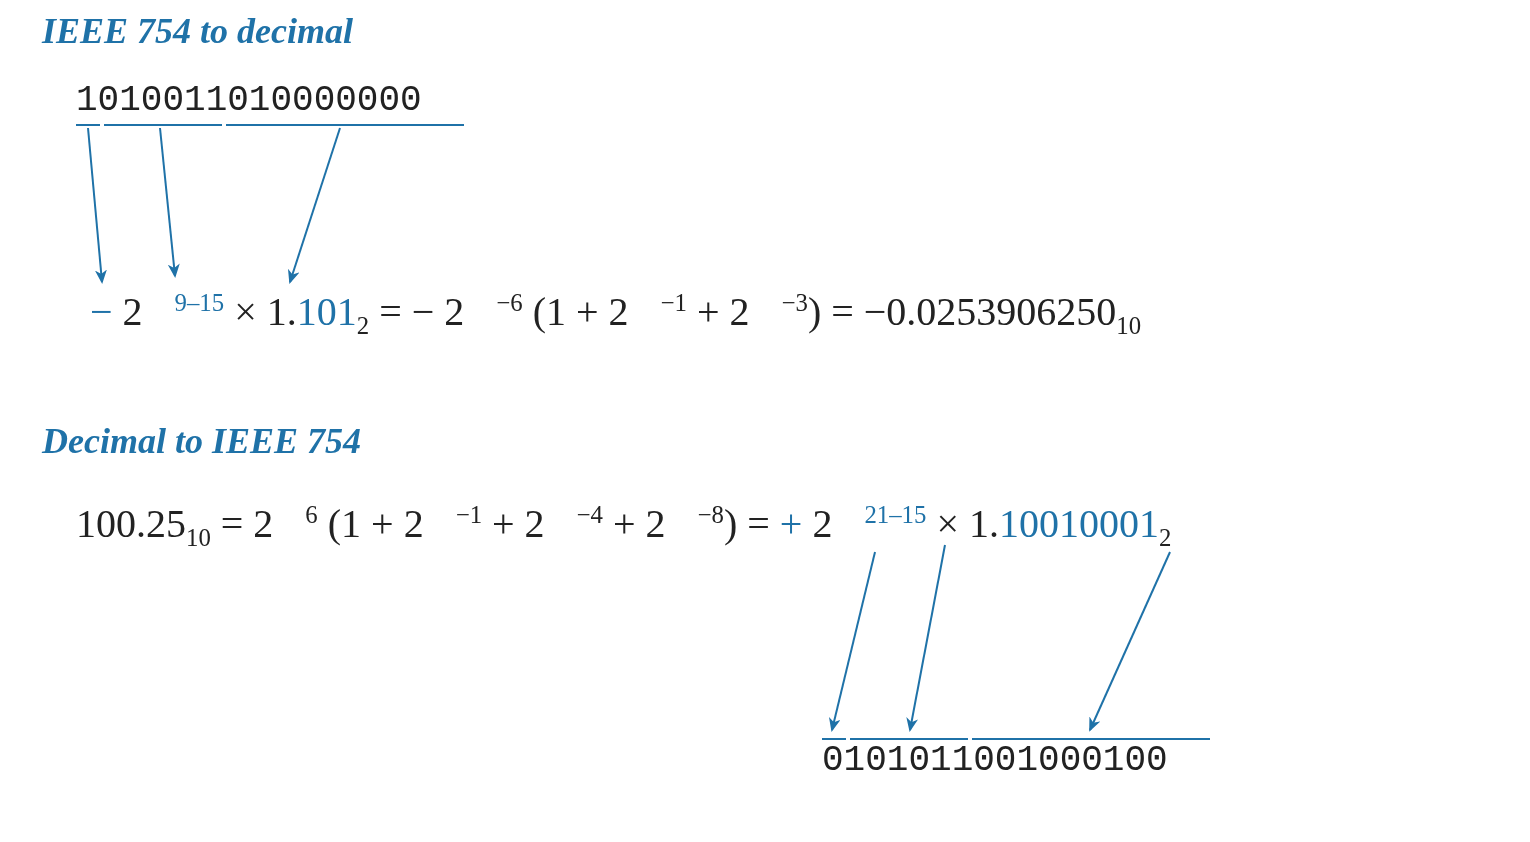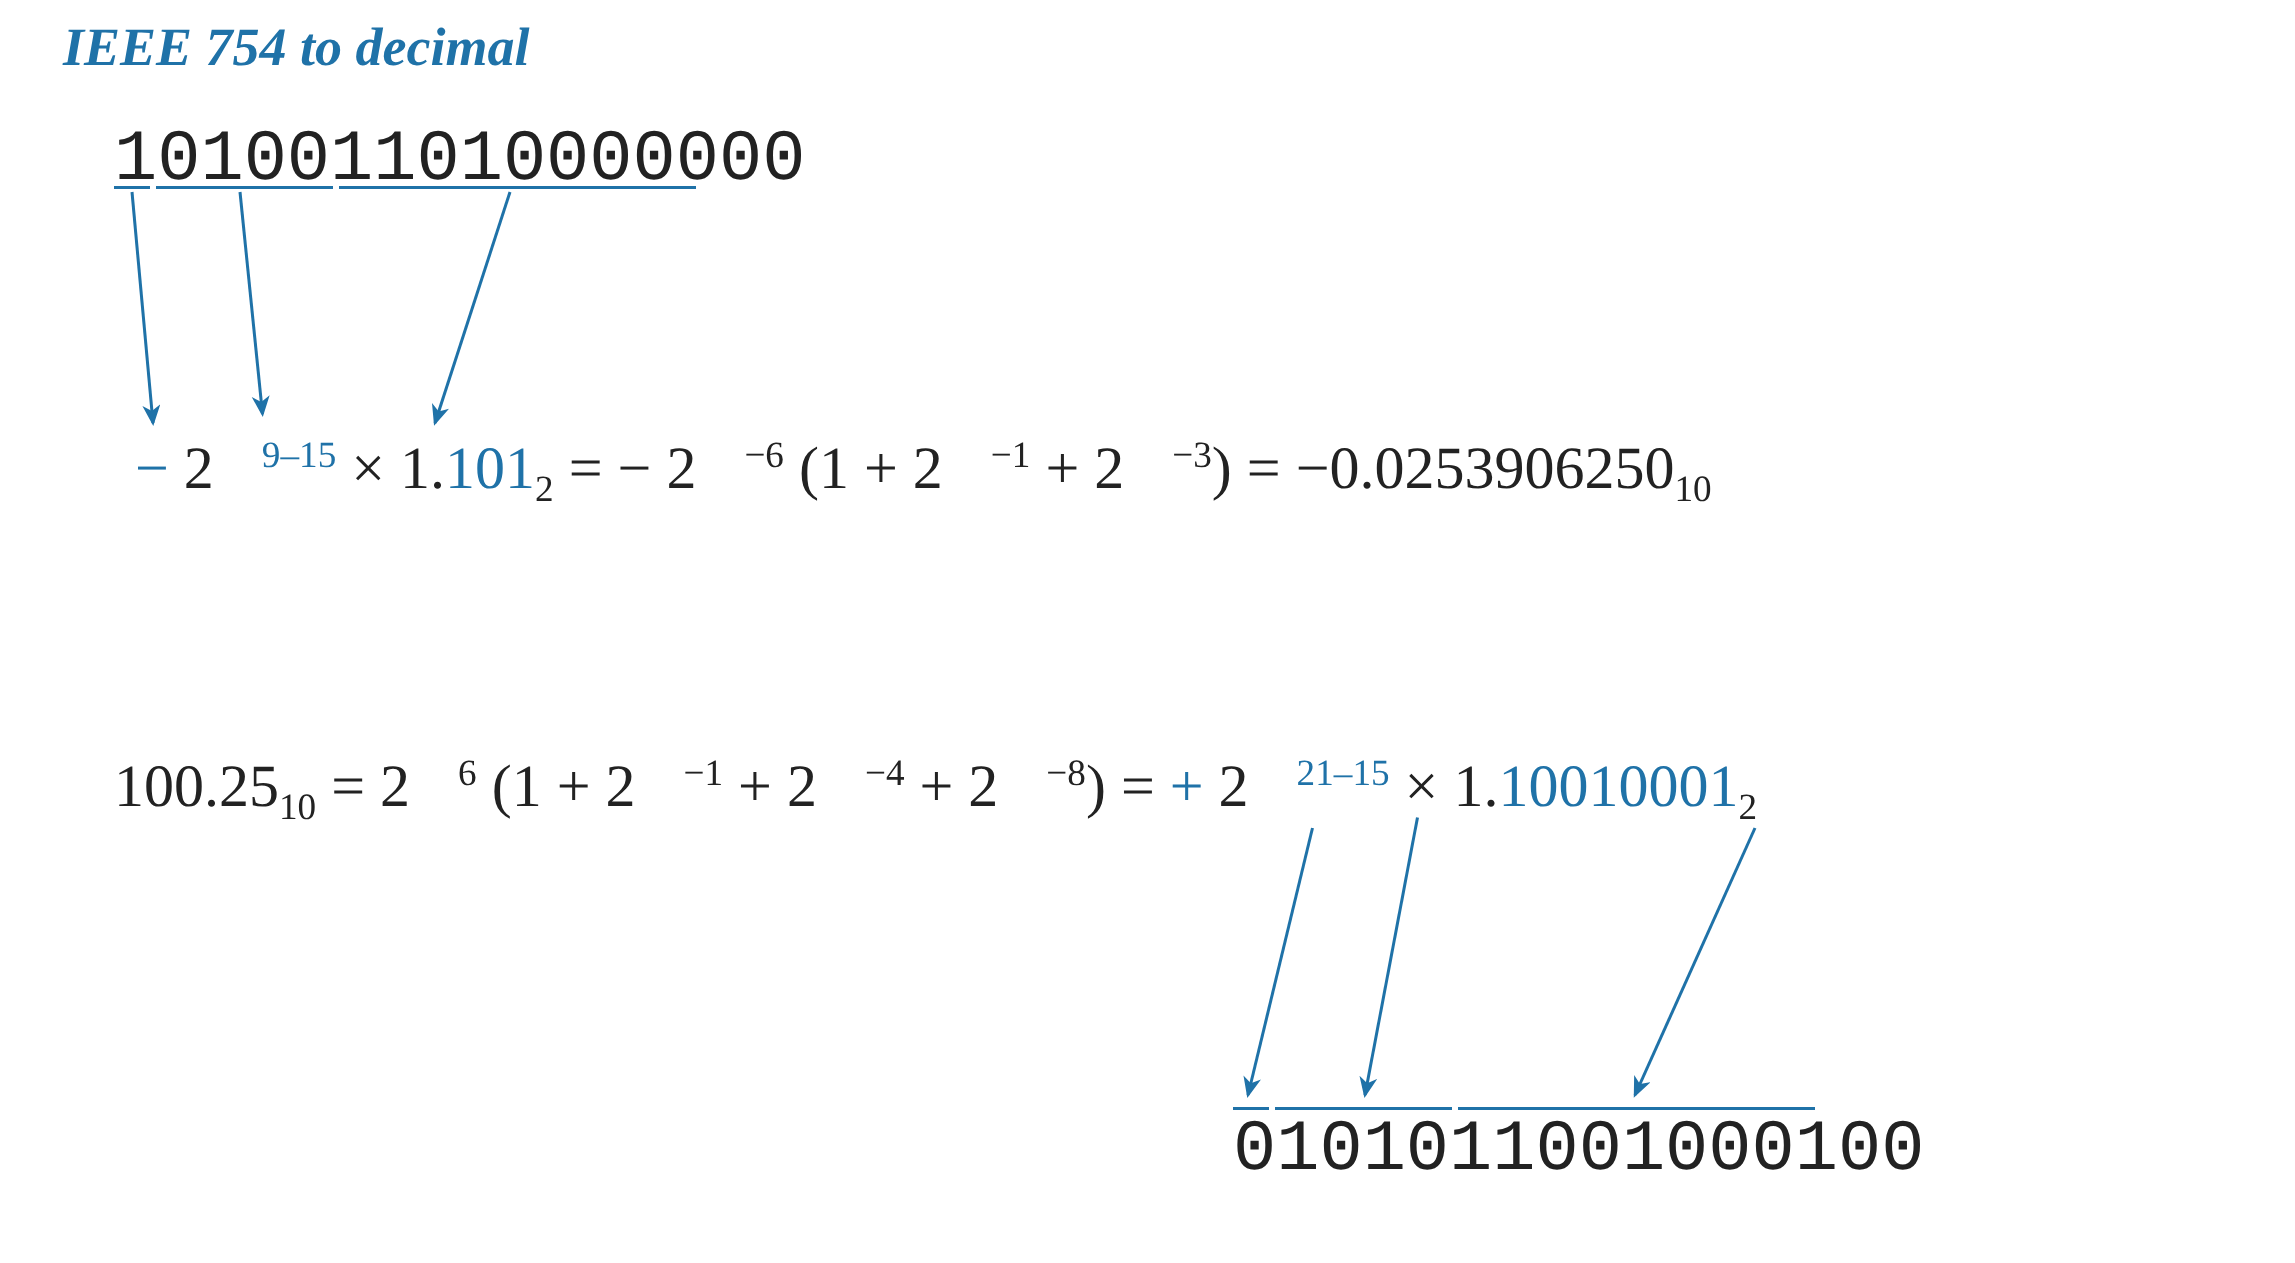--- a/index.html
+++ b/index.html
@@ -22,21 +22,21 @@
     color: #1f72a8;
     position: absolute;
     white-space: nowrap;
   }
   .mono {
     font-family: "Courier New", Courier, monospace;
     letter-spacing: 0px;
   }
   .digits {
     position: absolute;
-    font-size: 48px;
+    font-size: 36px;
     white-space: nowrap;
   }
   .formula {
     position: absolute;
     font-size: 40px;
     white-space: nowrap;
     font-family: Georgia, "Times New Roman", serif;
   }
   .blue { color: #1f72a8; }
   sup { font-size: 0.62em; vertical-align: super; line-height: 0; margin-left: 32px; }
@@ -61,20 +61,21 @@
   <div class="heading" style="left:42px; top:10px;">IEEE 754 to decimal</div>
 
   <div class="digits mono" style="left:76px; top:80px;"><span>1</span><span>01001</span><span>1010000000</span></div>
 
   <div class="uline" style="left:76px; top:124px; width:24px;"></div>
   <div class="uline" style="left:104px; top:124px; width:118px;"></div>
   <div class="uline" style="left:226px; top:124px; width:238px;"></div>
 
   <div class="formula" style="left:90px; top:288px;"><span class="blue">−</span> <span>2</span><sup><span class="blue">9–15</span></sup><span> × 1.</span><span class="blue">101</span><sub><span>2</span></sub><span> = </span> <span>− </span><span>2</span><sup><span>−6</span></sup><span> (1 + 2</span><sup><span>−1</span></sup><span> + 2</span><sup><span>−3</span></sup><span>)</span><span> = </span><span>−</span><span>0.0253906250</span><sub><span>10</span></sub></div>
 
+  <div class="heading" style="left:42px; top:420px;">Decimal to IEEE 754</div>
 
   <div class="formula" style="left:76px; top:500px;"><span>100.25</span><sub><span>10</span></sub><span> = 2</span><sup><span>6</span></sup><span> (1 + 2</span><sup><span>−1</span></sup><span> + 2</span><sup><span>−4</span></sup><span> + 2</span><sup><span>−8</span></sup><span>)</span><span> = </span><span class="blue">+</span><span> </span><span>2</span><sup><span class="blue">21–15</span></sup><span> × 1.</span><span class="blue">10010001</span><sub><span>2</span></sub></div>
 
   <div class="digits mono" style="left:822px; top:740px;"><span>0</span><span>10101</span><span>1001000100</span></div>
 
   <div class="uline" style="left:822px; top:738px; width:24px;"></div>
   <div class="uline" style="left:850px; top:738px; width:118px;"></div>
   <div class="uline" style="left:972px; top:738px; width:238px;"></div>
 
   <svg class="arrows">

